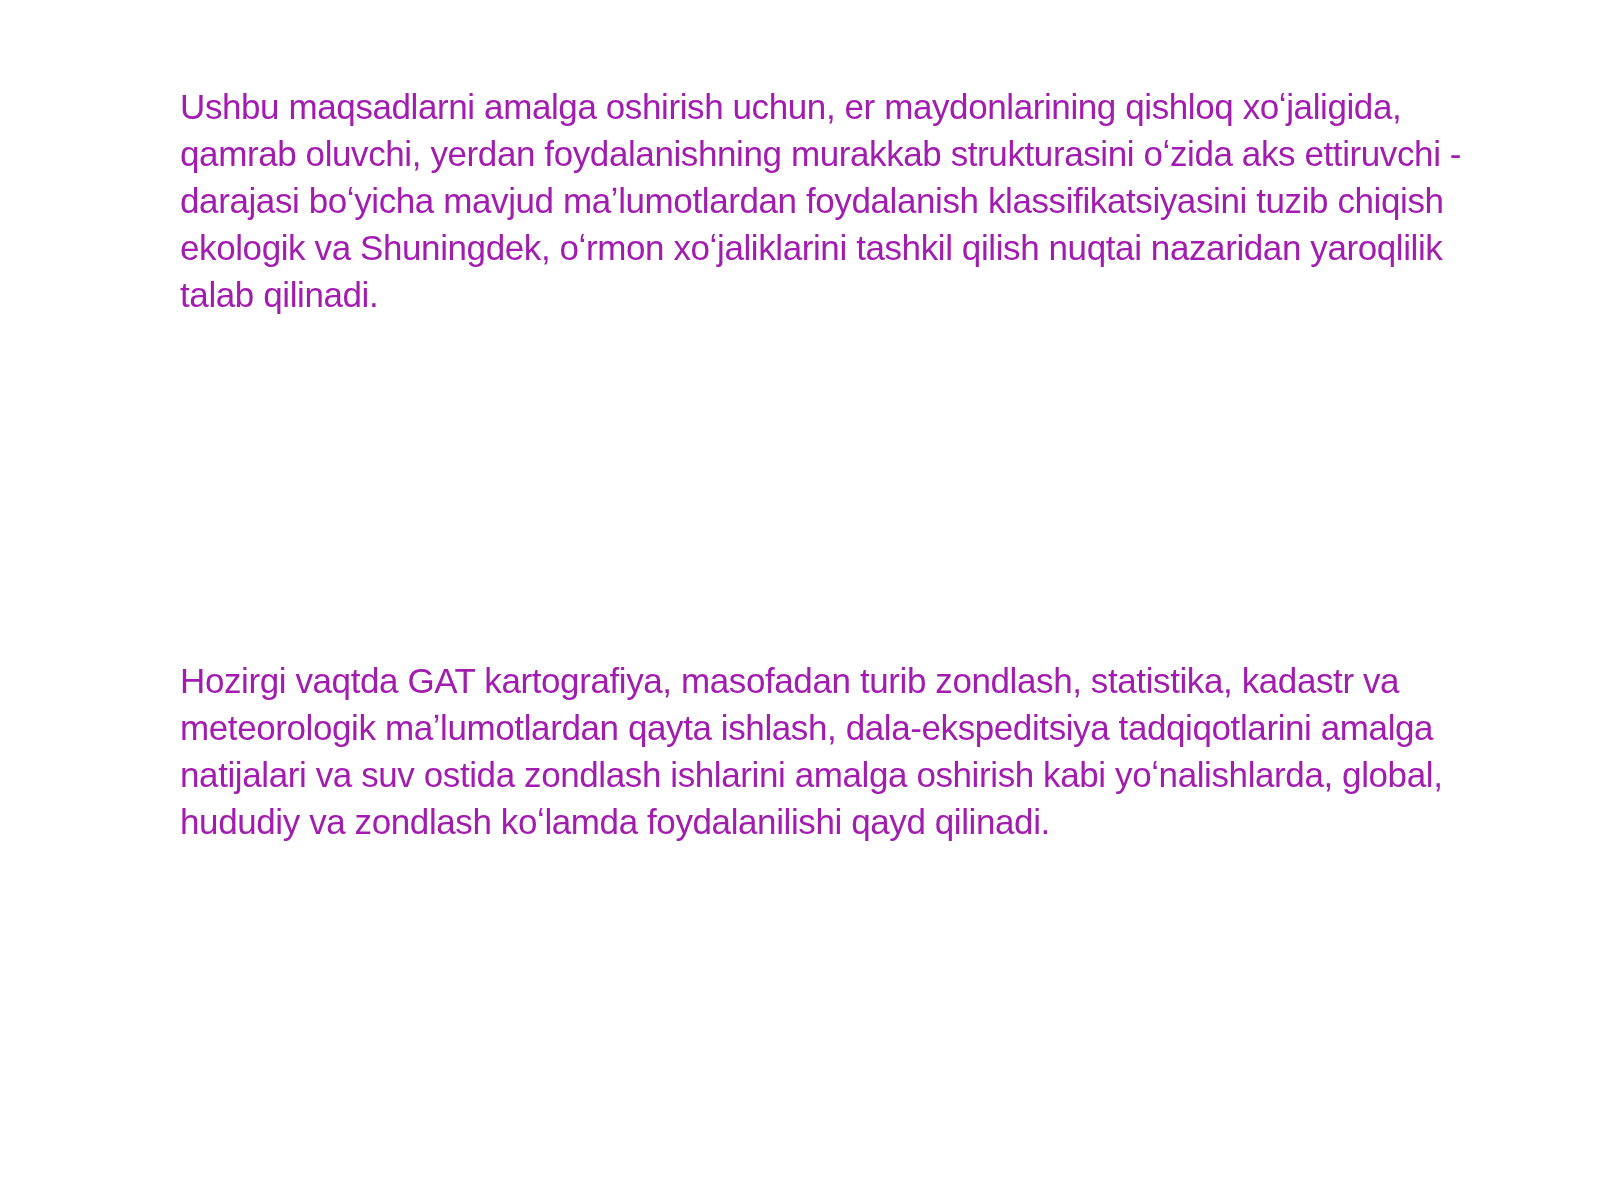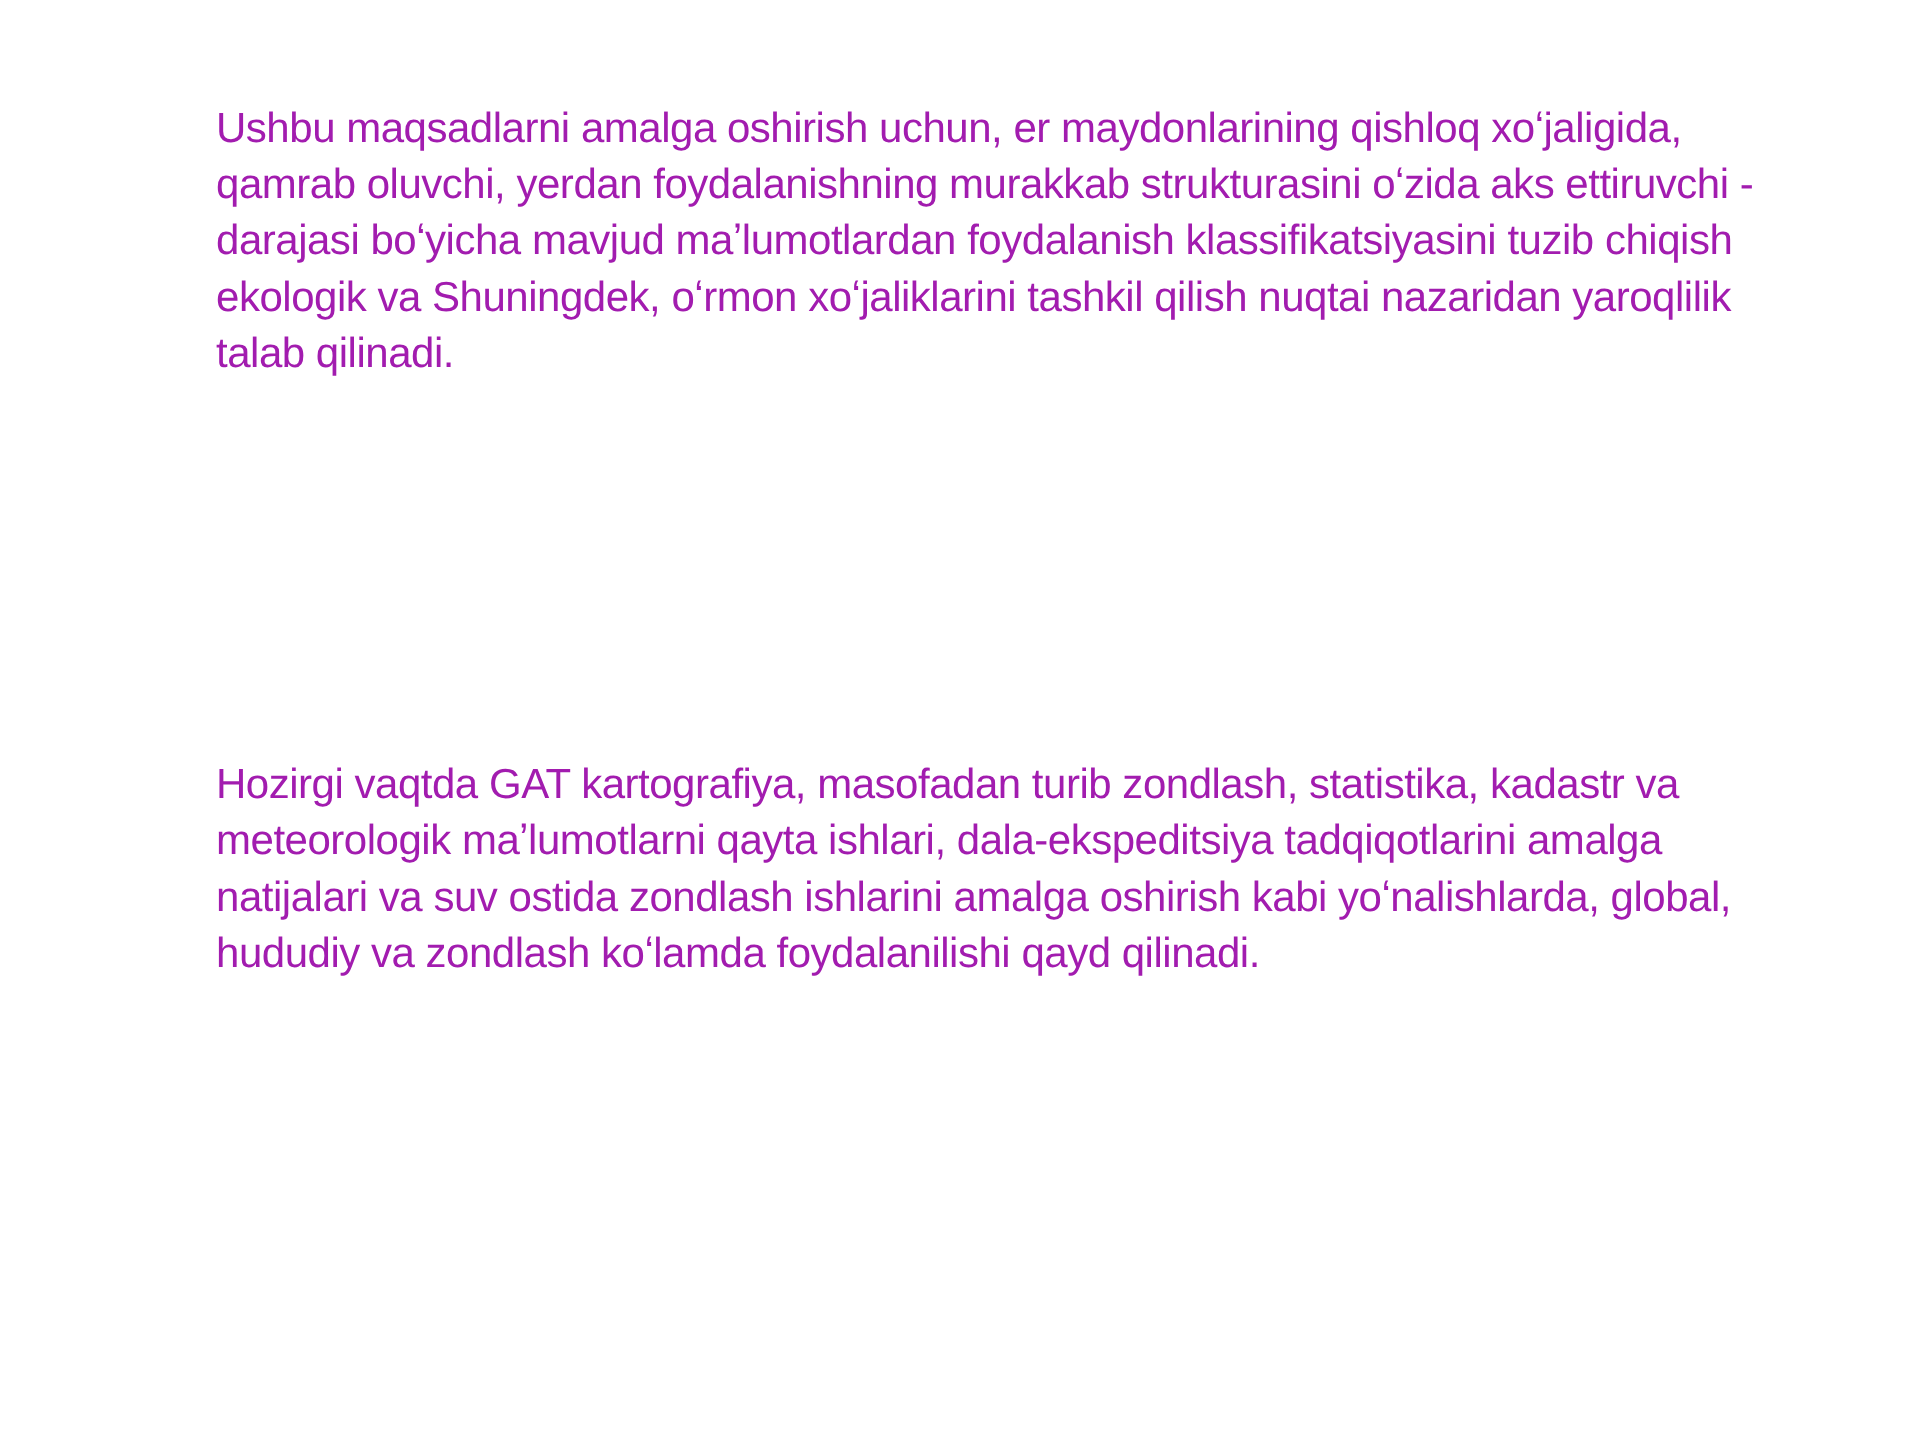--- a/index.html
+++ b/index.html
@@ -26,35 +26,35 @@
     font-size: 35px;
     line-height: 47px;
     letter-spacing: -0.4px;
     font-weight: 400;
     margin-left: 32px;
   }
   .text-block .line {
     white-space: nowrap;
   }
   #para1 { top: 83px;  width: 1400px; }
-  #para2 { top: 630px; width: 1400px; }
+  #para2 { top: 657px; width: 1400px; }
 </style>
 </head>
 <body>
 
 <div class="slide">
 
   <div class="text-block" id="para1">
     <div class="line">Ushbu maqsadlarni amalga oshirish uchun, er maydonlarining qishloq xoʻjaligida,</div>
     <div class="line">qamrab oluvchi, yerdan foydalanishning murakkab strukturasini oʻzida aks ettiruvchi -</div>
     <div class="line">darajasi boʻyicha mavjud maʼlumotlardan foydalanish klassifikatsiyasini tuzib chiqish</div>
     <div class="line">ekologik va Shuningdek, oʻrmon xoʻjaliklarini tashkil qilish nuqtai nazaridan yaroqlilik</div>
     <div class="line">talab qilinadi.</div>
   </div>
 
   <div class="text-block" id="para2">
     <div class="line">Hozirgi vaqtda GAT kartografiya, masofadan turib zondlash, statistika, kadastr va</div>
-    <div class="line">meteorologik maʼlumotlarni qayta ishlari, dala-ekspeditsiya tadqiqotlarini amalga</div>
+    <div class="line">meteorologik maʼlumotlardan qayta ishlash, dala-ekspeditsiya tadqiqotlarini amalga</div>
     <div class="line">natijalari va suv ostida zondlash ishlarini amalga oshirish kabi yoʻnalishlarda, global,</div>
     <div class="line">hududiy va zondlash koʻlamda foydalanilishi qayd qilinadi.</div>
   </div>
 
 </div>
 
 </body></html>

